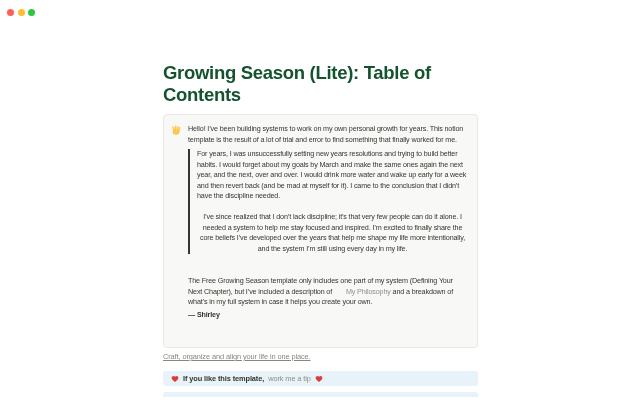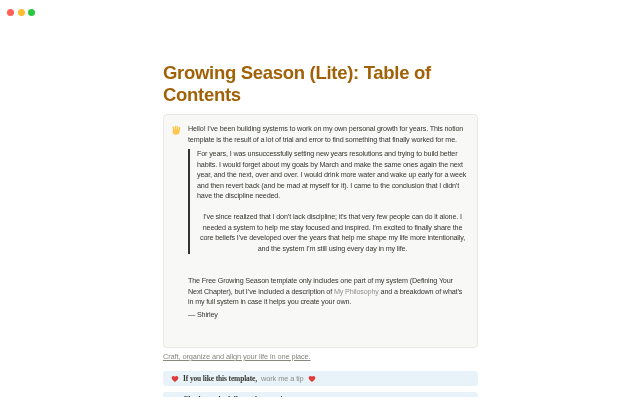--- a/index.html
+++ b/index.html
@@ -14,21 +14,21 @@
   .dot{width:7px;height:7px;border-radius:50%;}
   .dot.close{background:#ff5f57;}
   .dot.min{background:#febc2e;}
   .dot.max{background:#2ac840;}
 
   
   .content{position:absolute;left:163px;top:62px;width:315px;}
   h1.page-title{
     margin:0 0 8px 0;
     font-size:18.5px;line-height:22px;font-weight:700;
-    letter-spacing:-0.3px;color:#a16207;
+    letter-spacing:-0.3px;color:#14532d;
   }
 
   
   .callout{
     background:#f8f8f6;border:1px solid #e8e7e4;border-radius:4px;
     padding:9px 9px 5px 7px;
     display:flex;align-items:flex-start;gap:6px;
     box-sizing:border-box;min-height:234px;
   }
   .callout-icon{flex:none;width:11px;height:11px;margin-top:1px;}
@@ -38,38 +38,38 @@
     color:#37352f;
   }
   .callout-body p{margin:0;}
   .quote{
     border-left:2px solid #37352f;
     padding-left:7px;margin:4px 0 0 0;
   }
   .quote p + p{margin-top:10.5px;text-align:center;}
   .para-system{margin-top:22px !important;}
   .para-closing{margin-top:6px !important;}
-  .para-signature{margin-top:2px !important;}
-  .inline-link{color:#918f8b;cursor:pointer;}
+  .para-signature{margin-top:2px !important;font-weight:bold;}
+  .inline-link{color:#918f8b;cursor:pointer;margin-left:12px;}
 
   
   .caption{
     position:absolute;left:163px;top:352px;width:315px;
     font-size:7.4px;letter-spacing:-0.1px;color:#87867f;text-decoration:underline;
   }
   .cta{
     position:absolute;left:163px;width:315px;box-sizing:border-box;
     background:#e7f3f8;border-radius:3px;
     padding:3px 8px;height:15px;
     display:flex;align-items:center;gap:4px;
     font-size:7.4px;line-height:9px;letter-spacing:-0.1px;
   }
   .cta-1{top:371px;}
   .cta-2{top:392px;}
-  .cta .bold{font-weight:700;color:#37352f;white-space:nowrap;font-family:Liberation Serif, serif;}
+  .cta .bold{font-weight:700;color:#37352f;white-space:nowrap;}
   .cta .link{color:#8d8c88;white-space:nowrap;cursor:pointer;}
   .heart{flex:none;width:8px;height:8px;}
   .window-bottom-edge{
     position:absolute;left:0;top:397px;width:640px;height:3px;background:#ffffff;z-index:6;
   }
 </style>
 </head>
 <body>
 
 <div class="traffic">

